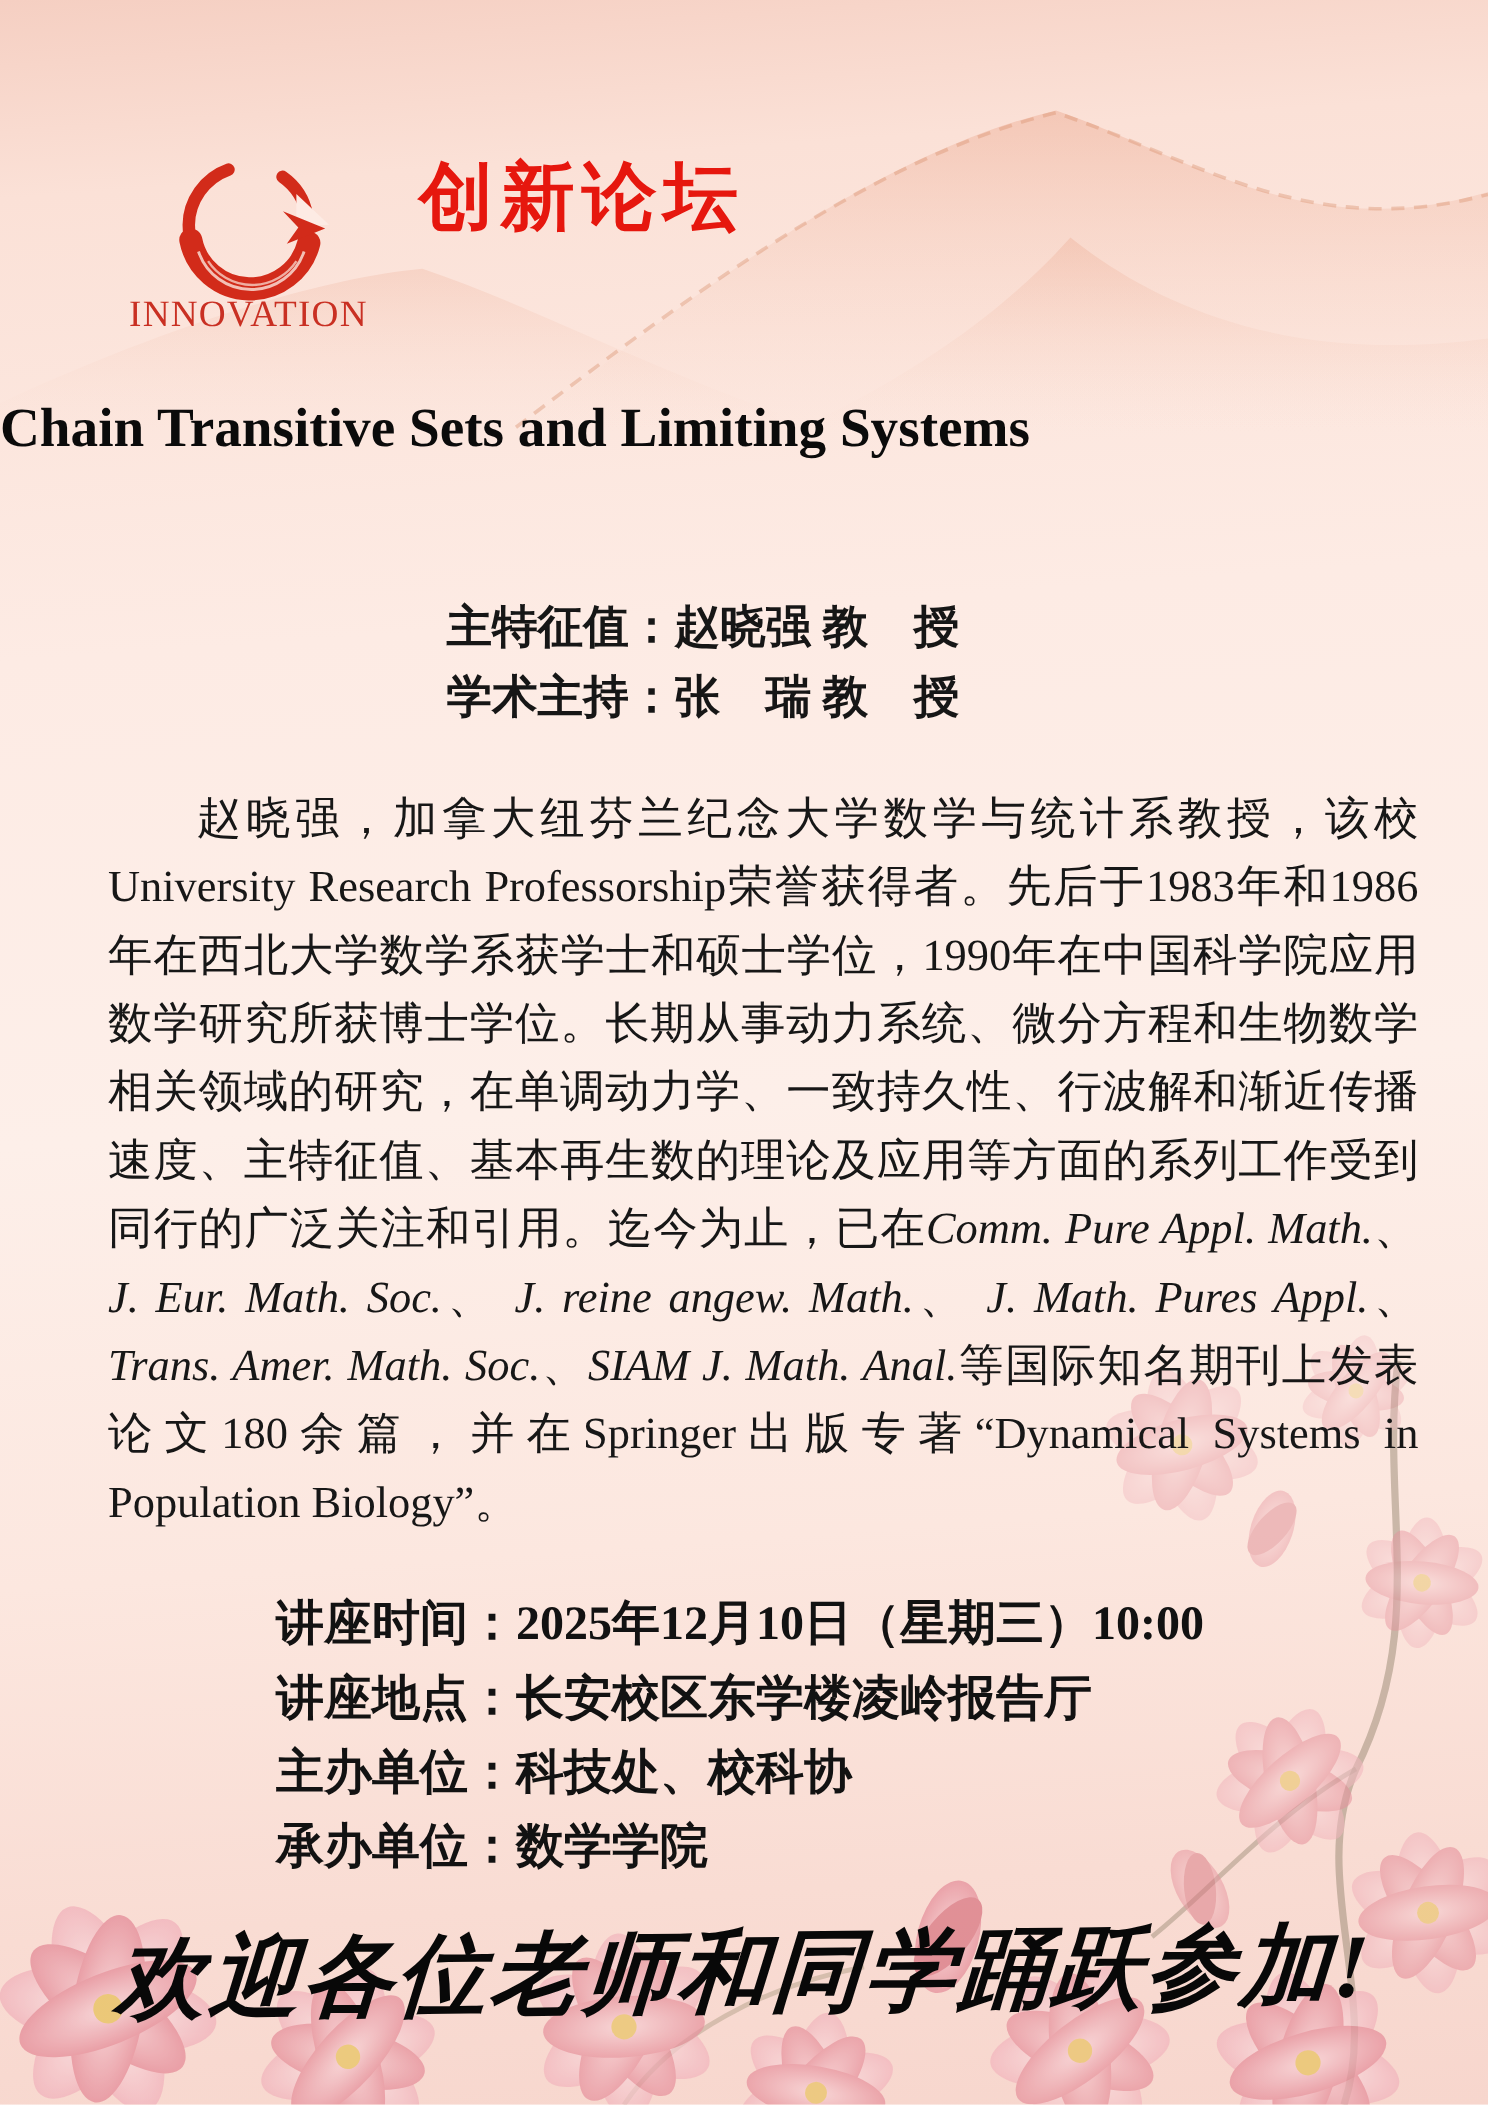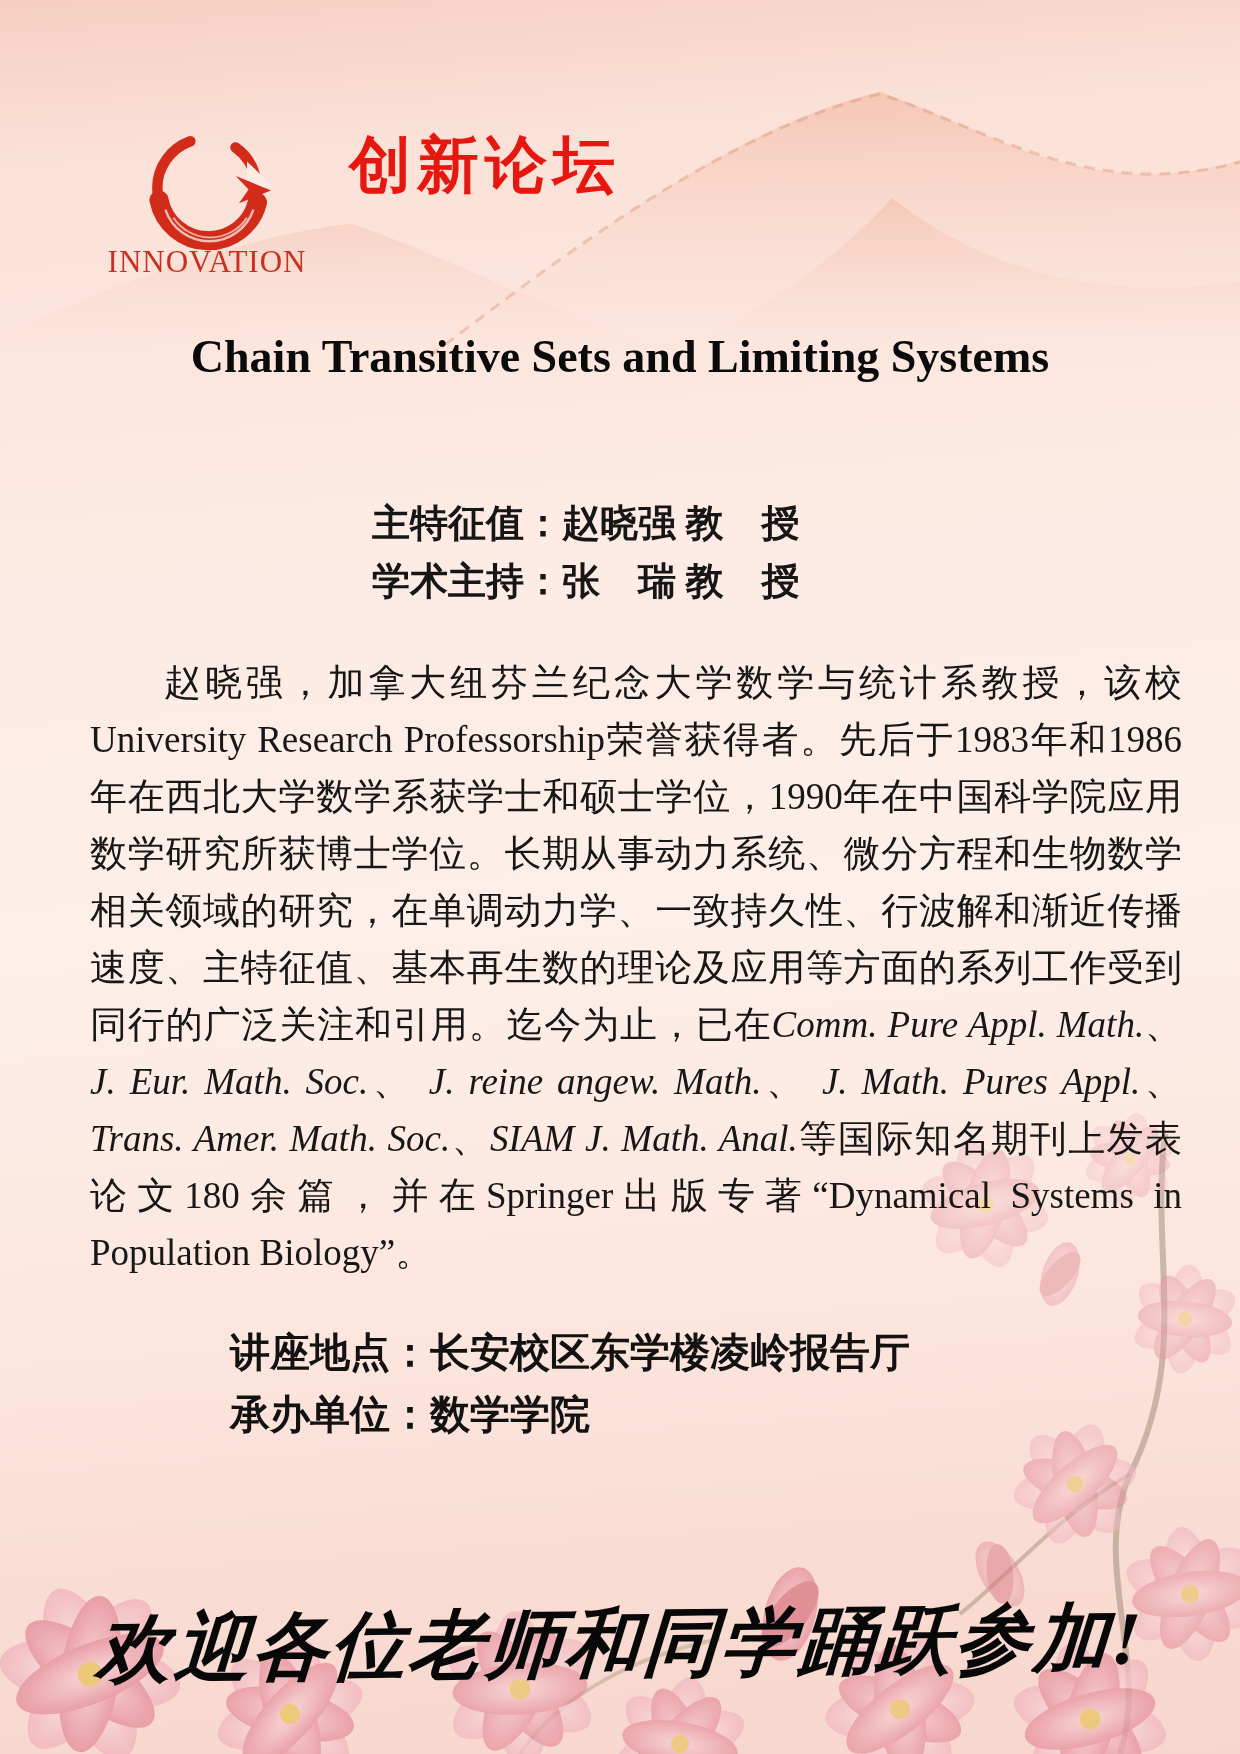--- a/index.html
+++ b/index.html
@@ -41,21 +41,20 @@
     position:absolute;left:680px;top:182px;
     font-size:56px;font-weight:600;letter-spacing:2px;
     color:var(--accent);
     font-family:"Liberation Serif",serif;
     line-height:1;
   }
 
   
   .en-title{
     position:absolute;left:0;right:0;top:330px;margin:0;
-    text-align:center;
     font-size:46px;font-weight:700;color:#0b0b0b;
     font-family:"Liberation Serif","DejaVu Serif",serif;
   }
 
   
   .speakers{
     position:absolute;left:372px;top:494px;
     font-size:38px;font-weight:700;line-height:58px;
     color:#161616;
   }
@@ -172,18 +171,20 @@
   <h1 class="en-title z-text">Chain Transitive Sets and Limiting Systems</h1>
 
   <div class="speakers z-text" id="speakers">
       <div><span>主特征值：</span><span>赵晓强 教　授</span></div>
       <div><span>学术主持：</span><span>张　瑞 教　授</span></div>
     </div>
 
   <p class="bio z-text" id="bio"><span>赵晓强，加拿大纽芬兰纪念大学数学与统计系教授，该校University Research Professorship荣誉获得者。先后于1983年和1986年在西北大学数学系获学士和硕士学位，1990年在中国科学院应用数学研究所获博士学位。长期从事动力系统、微分方程和生物数学相关领域的研究，在单调动力学、一致持久性、行波解和渐近传播速度、主特征值、基本再生数的理论及应用等方面的系列工作受到同行的广泛关注和引用。迄今为止，已在</span><span class="it">Comm. Pure Appl. Math.</span><span>、</span><span class="it">J. Eur. Math. Soc.</span><span>、 </span><span class="it">J. reine angew. Math.</span><span>、 </span><span class="it">J. Math. Pures Appl.</span><span>、</span><span class="it">Trans. Amer. Math. Soc.</span><span>、</span><span class="it">SIAM J. Math. Anal.</span><span>等国际知名期刊上发表论文180余篇，并在Springer出版专著“Dynamical Systems in Population Biology”。</span></p>
 
   <div class="details z-text" id="details">
+      <div><span>讲座时间：</span><span>2025年12月10日（星期三）10:00</span></div>
       <div><span>讲座地点：</span><span>长安校区东学楼凌岭报告厅</span></div>
+      <div><span>主办单位：</span><span>科技处、校科协</span></div>
       <div><span>承办单位：</span><span>数学学院</span></div>
     </div>
 
   <div class="welcome">欢迎各位老师和同学踊跃参加!</div>
 </div>
 
 </body></html>

